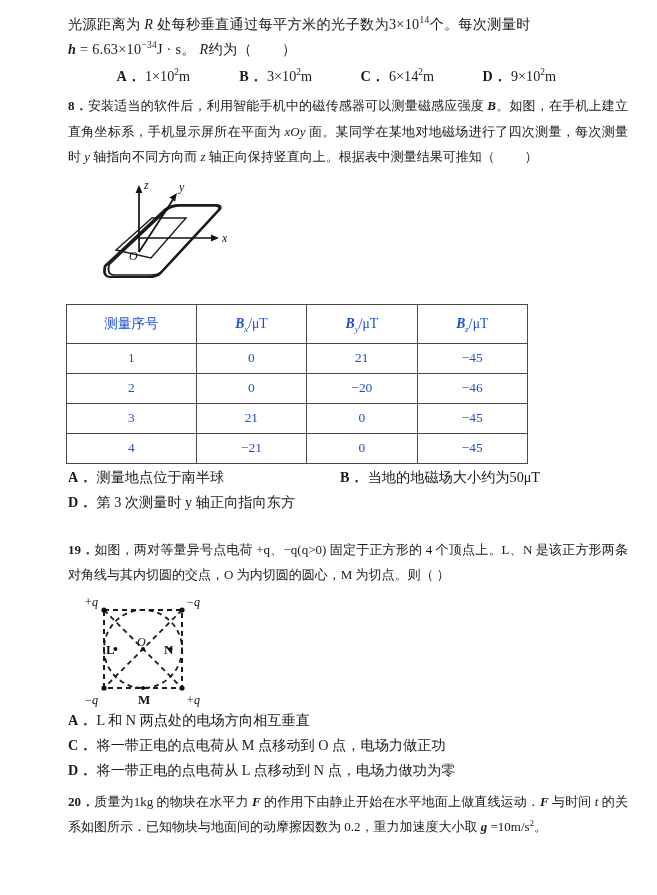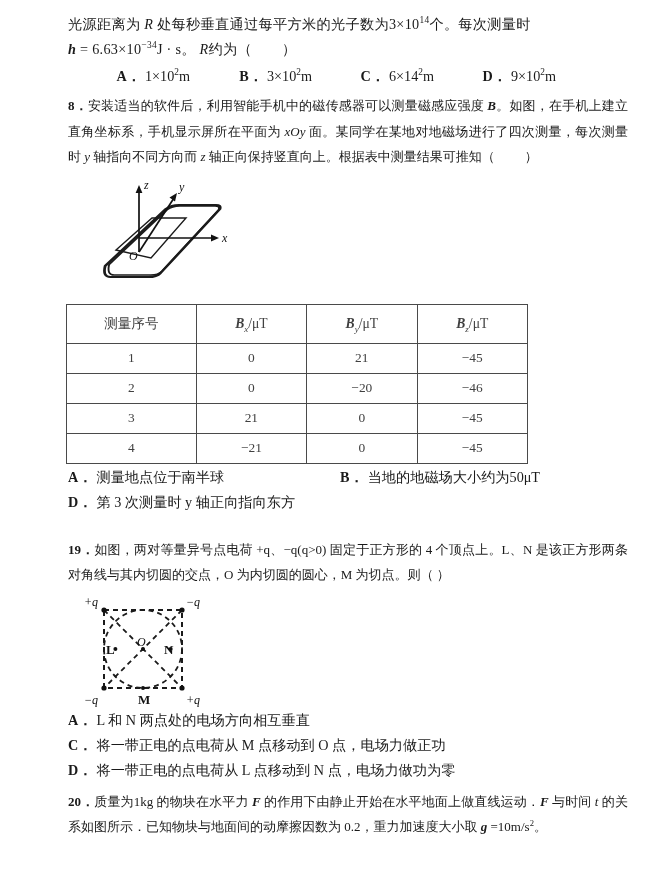--- a/index.html
+++ b/index.html
@@ -71,21 +71,21 @@
     width: 462px;
     margin-left: -2px;
     font-size: 13.4px;
     background: #fff;
   }
   table.meas th, table.meas td {
     border: 1px solid #4a4a4a;
     text-align: center;
     height: 27px;
     font-weight: normal;
-    color: #404040;
+    color: #1d4ed8;
   }
   table.meas th { height: 36px; font-size: 13.6px; }
   table.meas td:nth-child(1) { width: 130px; }
   table.meas td:nth-child(2),
   table.meas td:nth-child(3),
   table.meas td:nth-child(4) { width: 110px; }
 
   
   .fig { position: relative; }
   .fig-phone { height: 118px; margin-top: 6px; margin-left: 14px; }

